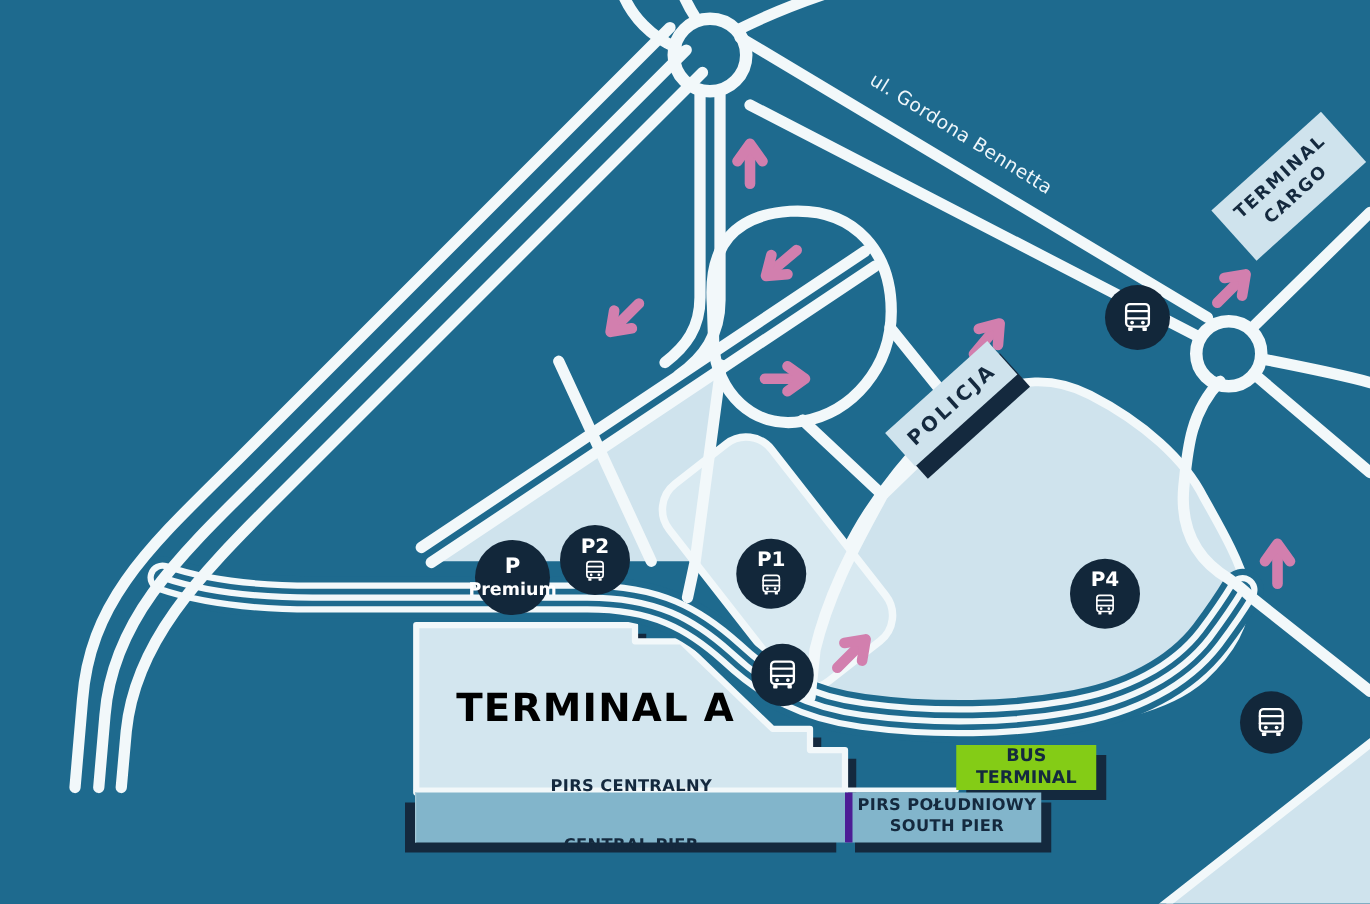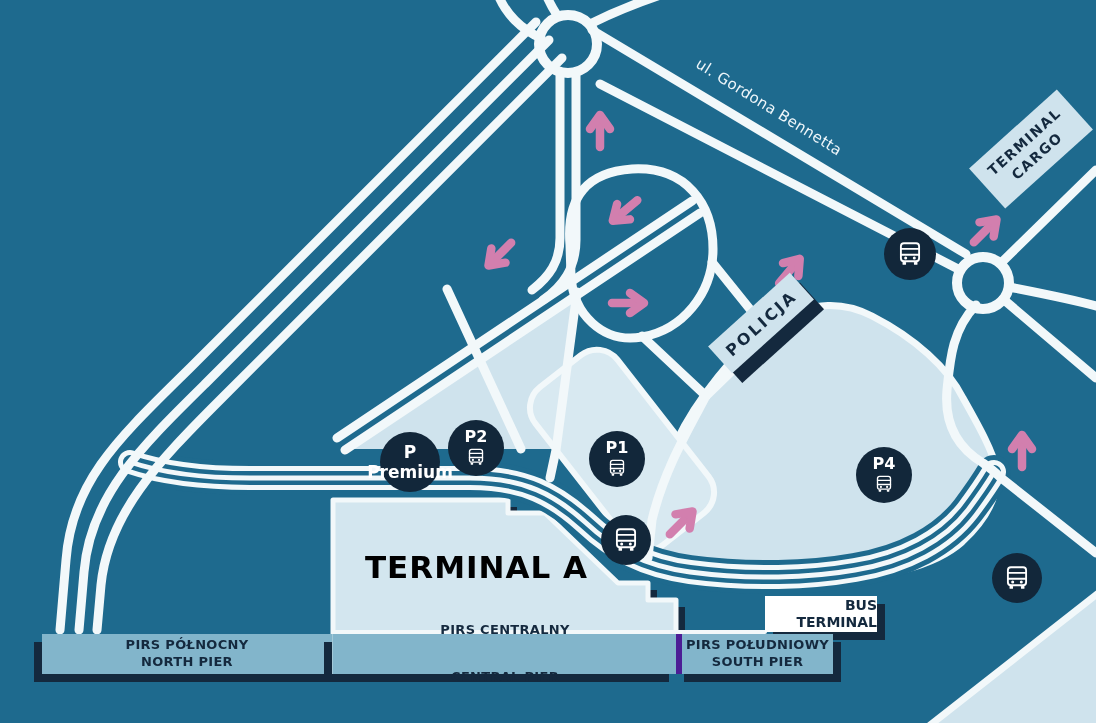--- a/index.html
+++ b/index.html
@@ -39,22 +39,22 @@
     font-size:16px;letter-spacing:2.5px;box-shadow:1px 14px 0 0 #14293e;}
   #street-label{
     left:664px;top:98px;width:210px;transform:rotate(32deg);color:#eef6fa;
     font-size:15px;letter-spacing:0.4px;text-align:center;
   }
   #terminal-a-label{
     left:348px;top:549px;width:240px;text-align:right;color:#000000;
     font-size:31px;font-weight:bold;letter-spacing:1px;
   }
   #bus-terminal-box{
-    left:765px;top:596px;width:112px;height:36px;background:#ffffff;color:#14293e;
-    display:flex;flex-direction:column;align-items:flex-end;justify-content:center;
+    left:765px;top:596px;width:112px;height:36px;background:#84cc16;color:#14293e;
+    display:flex;flex-direction:column;align-items:center;justify-content:center;
     font-size:14px;font-weight:bold;line-height:1.25;box-shadow:8px 8px 0 0 #14293e;
   }
   .pier-bar{
     position:absolute;top:634px;height:40px;background:#82b5cb;color:#14293e;
     display:flex;flex-direction:column;align-items:center;justify-content:center;
     font-size:13px;font-weight:bold;line-height:1.3;letter-spacing:0.3px;text-align:center;
   }
   #pier-north{left:42px;width:290px;box-shadow:-8px 8px 0 0 #14293e;}
   #pier-central{left:332px;width:344px;border-left:1px solid #a3c9d8;box-shadow:-8px 8px 0 0 #14293e;gap:30px;}
   #pier-south{left:676px;width:151px;border-left:6px solid #4c1d95;box-shadow:8px 8px 0 0 #14293e;}
@@ -191,21 +191,21 @@
   </div>
 
   <div class="rot-box" id="policja-box">
     <span>POLICJA</span>
   </div>
 
   <div class="overlay" id="terminal-a-label">TERMINAL A</div>
 
   <div class="badge" style="left:410px;top:418px;width:60px;height:60px;">
     <span class="badge-label" style="font-size:17px;">P</span>
-    <span class="badge-label" style="font-size:17px;margin-top:3px;">Premium</span>
+    <span class="badge-label" style="font-size:14px;margin-top:3px;">Premium</span>
   </div>
 
   <div class="badge" style="left:476px;top:404px;width:56px;height:56px;">
     <span class="badge-label" style="font-size:16px;">P2</span>
     <svg width="20" height="20" style="margin-top:2px;">
         <use href="#sym-bus"></use>
       </svg>
   </div>
 
   <div class="badge" style="left:617px;top:415px;width:56px;height:56px;">
@@ -246,24 +246,20 @@
     <svg width="24" height="24">
         <use href="#sym-bus"></use>
       </svg>
   </div>
 
   <div class="overlay" id="bus-terminal-box">
     <span>BUS</span>
     <span>TERMINAL</span>
   </div>
 
-  <div class="pier-bar" id="pier-north">
-    <span>PIRS PÓŁNOCNY</span>
-    <span>NORTH PIER</span>
-  </div>
   <div class="pier-bar" id="pier-central">
     <span>PIRS CENTRALNY</span>
     <span>CENTRAL PIER</span>
   </div>
   <div class="pier-bar" id="pier-south">
     <span>PIRS POŁUDNIOWY</span>
     <span>SOUTH PIER</span>
   </div>
 
 </div>

